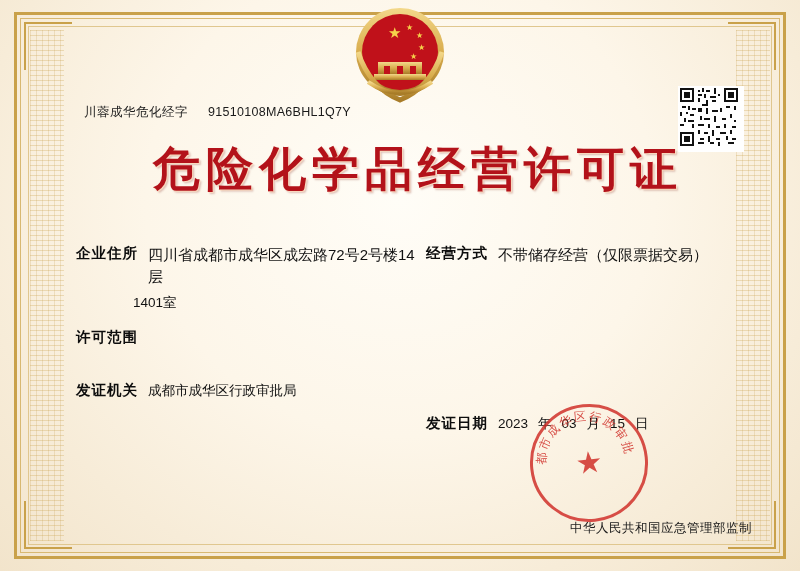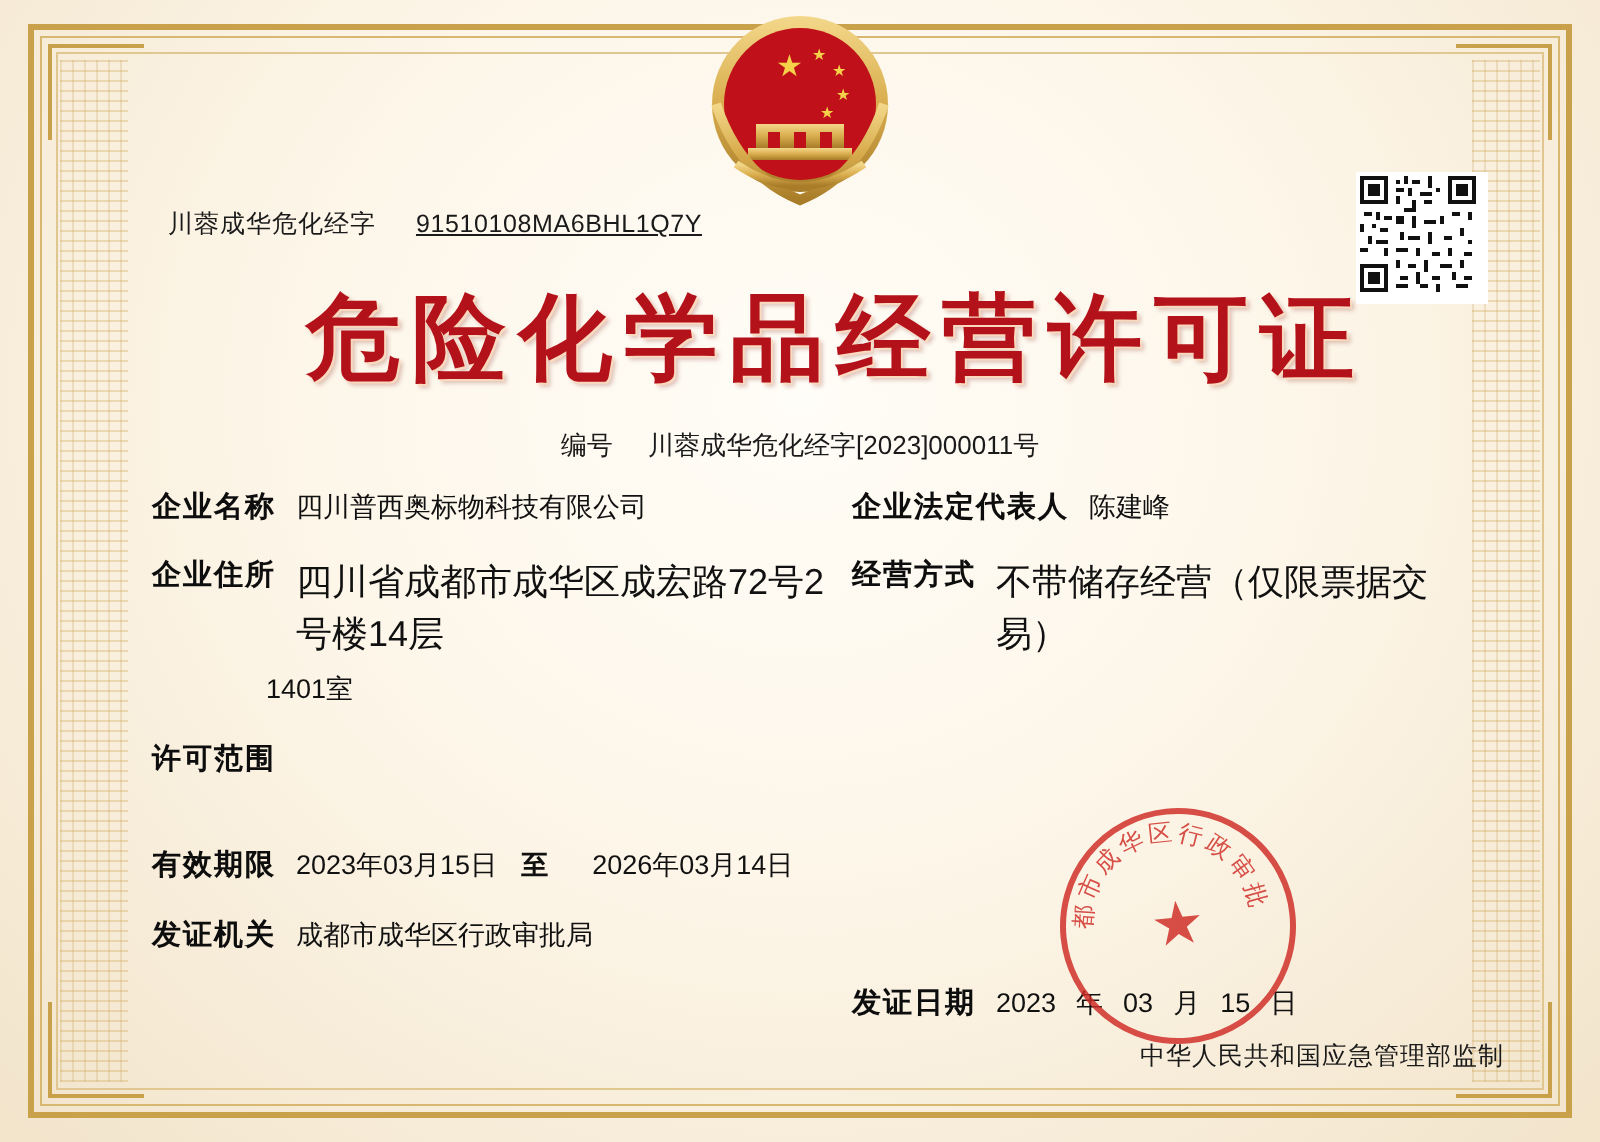--- a/index.html
+++ b/index.html
@@ -95,21 +95,21 @@
 
   .credit-code {
     position: absolute;
     left: 84px;
     top: 104px;
     font-size: 12.5px;
     color: #1a1a1a;
     letter-spacing: 0.5px;
     white-space: nowrap;
   }
-  .credit-code .code-val { margin-left: 16px; letter-spacing: 0.3px; text-decoration: underline; }
+  .credit-code .code-val { margin-left: 16px; letter-spacing: 0.3px; }
 
   .title {
     position: absolute;
     left: 0;
     right: 0;
     top: 138px;
     text-align: center;
     font-family: "DejaVu Serif", "Liberation Serif", serif;
     font-size: 47px;
     font-weight: bold;
@@ -156,21 +156,21 @@
     letter-spacing: 1px;
     white-space: nowrap;
     color: #0d0d0d;
   }
   .value {
     margin-left: 10px;
     font-size: 13.5px;
     color: #111;
     line-height: 1.45;
   }
-  .value.small { font-size: 18px; }
+  .value.small { font-size: 15px; }
 
   .row-addr { margin-bottom: 6px; }
   .addr-line2 {
     margin-left: 57px;
     font-size: 13.5px;
     margin-bottom: 16px;
   }
   .row-scope { margin-bottom: 34px; }
 
   .date-row { margin-bottom: 16px; }
@@ -328,37 +328,23 @@
     </svg>
   </div>
 
   <div class="credit-code">
     <span>川蓉成华危化经字</span>
     <span class="code-val">91510108MA6BHL1Q7Y</span>
   </div>
 
   <div class="title">危险化学品经营许可证</div>
 
-  <div class="serial">
-    <span class="serial-label">编号</span>
-    <span>川蓉成华危化经字[2023]000011号</span>
-  </div>
 
   <div class="fields">
 
-    <div class="row">
-      <div class="col col-left">
-        <span class="label">企业名称</span>
-        <span class="value">四川普西奥标物科技有限公司</span>
-      </div>
-      <div class="col col-right">
-        <span class="label">企业法定代表人</span>
-        <span class="value">陈建峰</span>
-      </div>
-    </div>
 
     <div class="row row-addr">
       <div class="col col-left">
         <span class="label">企业住所</span>
         <span class="value small">四川省成都市成华区成宏路72号2号楼14层</span>
       </div>
       <div class="col col-right">
         <span class="label">经营方式</span>
         <span class="value small">不带储存经营（仅限票据交易）</span>
       </div>
@@ -366,28 +352,20 @@
 
     <div class="addr-line2">1401室</div>
 
     <div class="row row-scope">
       <div class="col col-left">
         <span class="label">许可范围</span>
         <span class="value"></span>
       </div>
     </div>
 
-    <div class="row date-row">
-      <div class="col col-left">
-        <span class="label">有效期限</span>
-        <span class="value">2023年03月15日</span>
-        <span class="value date-sep">至</span>
-        <span class="value">2026年03月14日</span>
-      </div>
-    </div>
 
     <div class="row">
       <div class="col col-right">
         <span class="label">发证机关</span>
         <span class="value">成都市成华区行政审批局</span>
       </div>
     </div>
 
     <div class="row">
       <div class="col col-left"></div>

